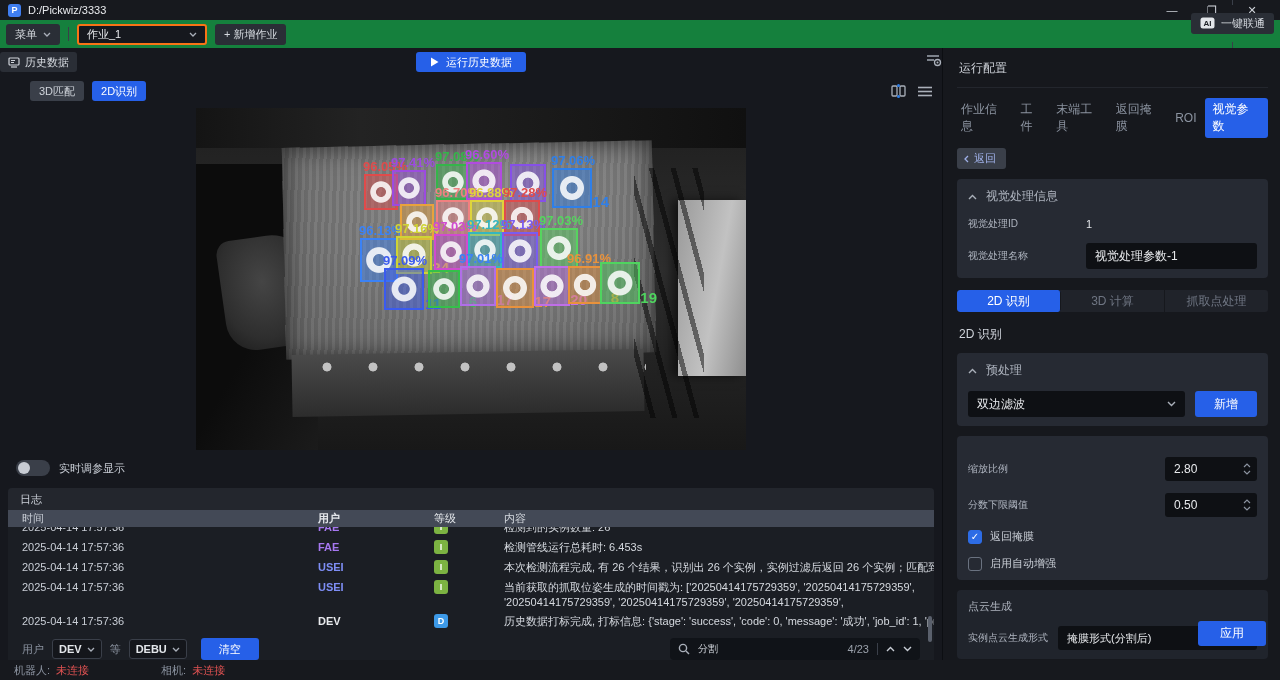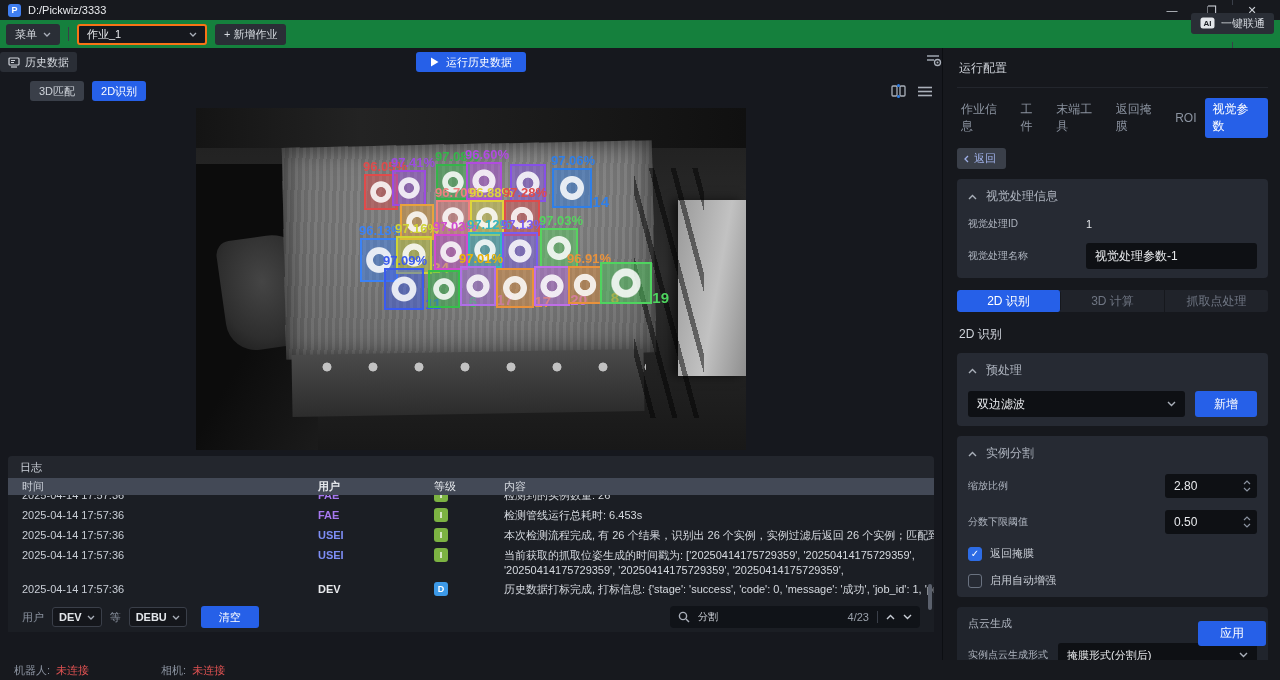--- a/index.html
+++ b/index.html
@@ -338,43 +338,49 @@
             <div class="ring"></div>
             <div class="score" style="color: rgb(59, 91, 239);">97.09%</div>
             <div class="num" style="color: rgb(59, 91, 239);">11</div>
           </div>
           <div class="det" style="left: 232px; top: 162px; width: 32px; height: 38px; border-color: rgb(53, 192, 74); background: rgba(53, 192, 74, 0.45);">
             <div class="ring"></div>
             <div class="num" style="color: rgb(53, 192, 74);">6</div>
           </div>
           <div class="det" style="left: 264px; top: 158px; width: 36px; height: 40px; border-color: rgb(176, 110, 232); background: rgba(176, 110, 232, 0.45);">
             <div class="ring"></div>
-            <div class="score" style="color: #eab308;">97.01%</div>
+            <div class="score" style="color: #3b82f6;">97.01%</div>
             <div class="num" style="color: rgb(176, 110, 232);">17</div>
           </div>
           <div class="det" style="left: 300px; top: 160px; width: 38px; height: 40px; border-color: rgb(232, 146, 60); background: rgba(232, 146, 60, 0.45);">
             <div class="ring"></div>
             <div class="num" style="color: rgb(232, 146, 60);">17</div>
           </div>
           <div class="det" style="left: 338px; top: 158px; width: 36px; height: 40px; border-color: rgb(192, 110, 232); background: rgba(192, 110, 232, 0.45);">
             <div class="ring"></div>
             <div class="num" style="color: rgb(192, 110, 232);">20</div>
           </div>
           <div class="det" style="left: 372px; top: 158px; width: 34px; height: 38px; border-color: rgb(232, 146, 60); background: rgba(232, 146, 60, 0.45);">
             <div class="ring"></div>
             <div class="score" style="color: rgb(232, 146, 60);">96.91%</div>
             <div class="num" style="color: rgb(232, 146, 60);">8</div>
           </div>
-          <div class="det" style="left: 404px; top: 154px; width: 52px; height: 42px; border-color: rgb(79, 212, 95); background: rgba(79, 212, 95, 0.45);">
+          <div class="det" style="left: 404px; top: 154px; width: 40px; height: 42px; border-color: rgb(79, 212, 95); background: rgba(79, 212, 95, 0.45);">
             <div class="ring"></div>
             <div class="num" style="color: rgb(79, 212, 95);">19</div>
           </div>
         </div>
     </div>
 
+    <div class="toggle-row">
+      <div class="toggle">
+          <div class="knob"></div>
+        </div>
+      <div class="toggle-label">实时调参显示</div>
+    </div>
 
     <div class="log-panel">
       <div class="log-title">日志</div>
       <div class="log-head">
         <div class="c-time">时间</div>
         <div class="c-user">用户</div>
         <div class="c-level">等级</div>
         <div class="c-content">内容</div>
       </div>
       <div class="log-rows" id="log-rows">
@@ -510,26 +516,20 @@
           <span>双边滤波</span>
           <svg class="chev" width="9" height="6" viewBox="0 0 9 6">
               <polyline points="1,1 4.5,4.5 8,1" fill="none" stroke="#aab0ba" stroke-width="1.4"></polyline>
             </svg>
         </div>
         <div class="add-btn">新增</div>
       </div>
     </div>
 
     <div class="card">
-      <div class="card-head">
-        <svg width="9" height="6" viewBox="0 0 9 6">
-            <polyline points="1,5 4.5,1.5 8,5" fill="none" stroke="#aab0ba" stroke-width="1.4"></polyline>
-          </svg>
-        <span>实例分割</span>
-      </div>
       <div class="frow">
         <span class="flab">缩放比例</span>
         <div class="spin">
           <span class="sval">2.80</span>
           <span class="arrows">
             <svg width="8" height="5" viewBox="0 0 8 5">
                 <polyline points="1,4 4,1 7,4" fill="none" stroke="#8b93a0" stroke-width="1.2"></polyline>
               </svg>
             <svg width="8" height="5" viewBox="0 0 8 5">
                 <polyline points="1,1 4,4 7,1" fill="none" stroke="#8b93a0" stroke-width="1.2"></polyline>

